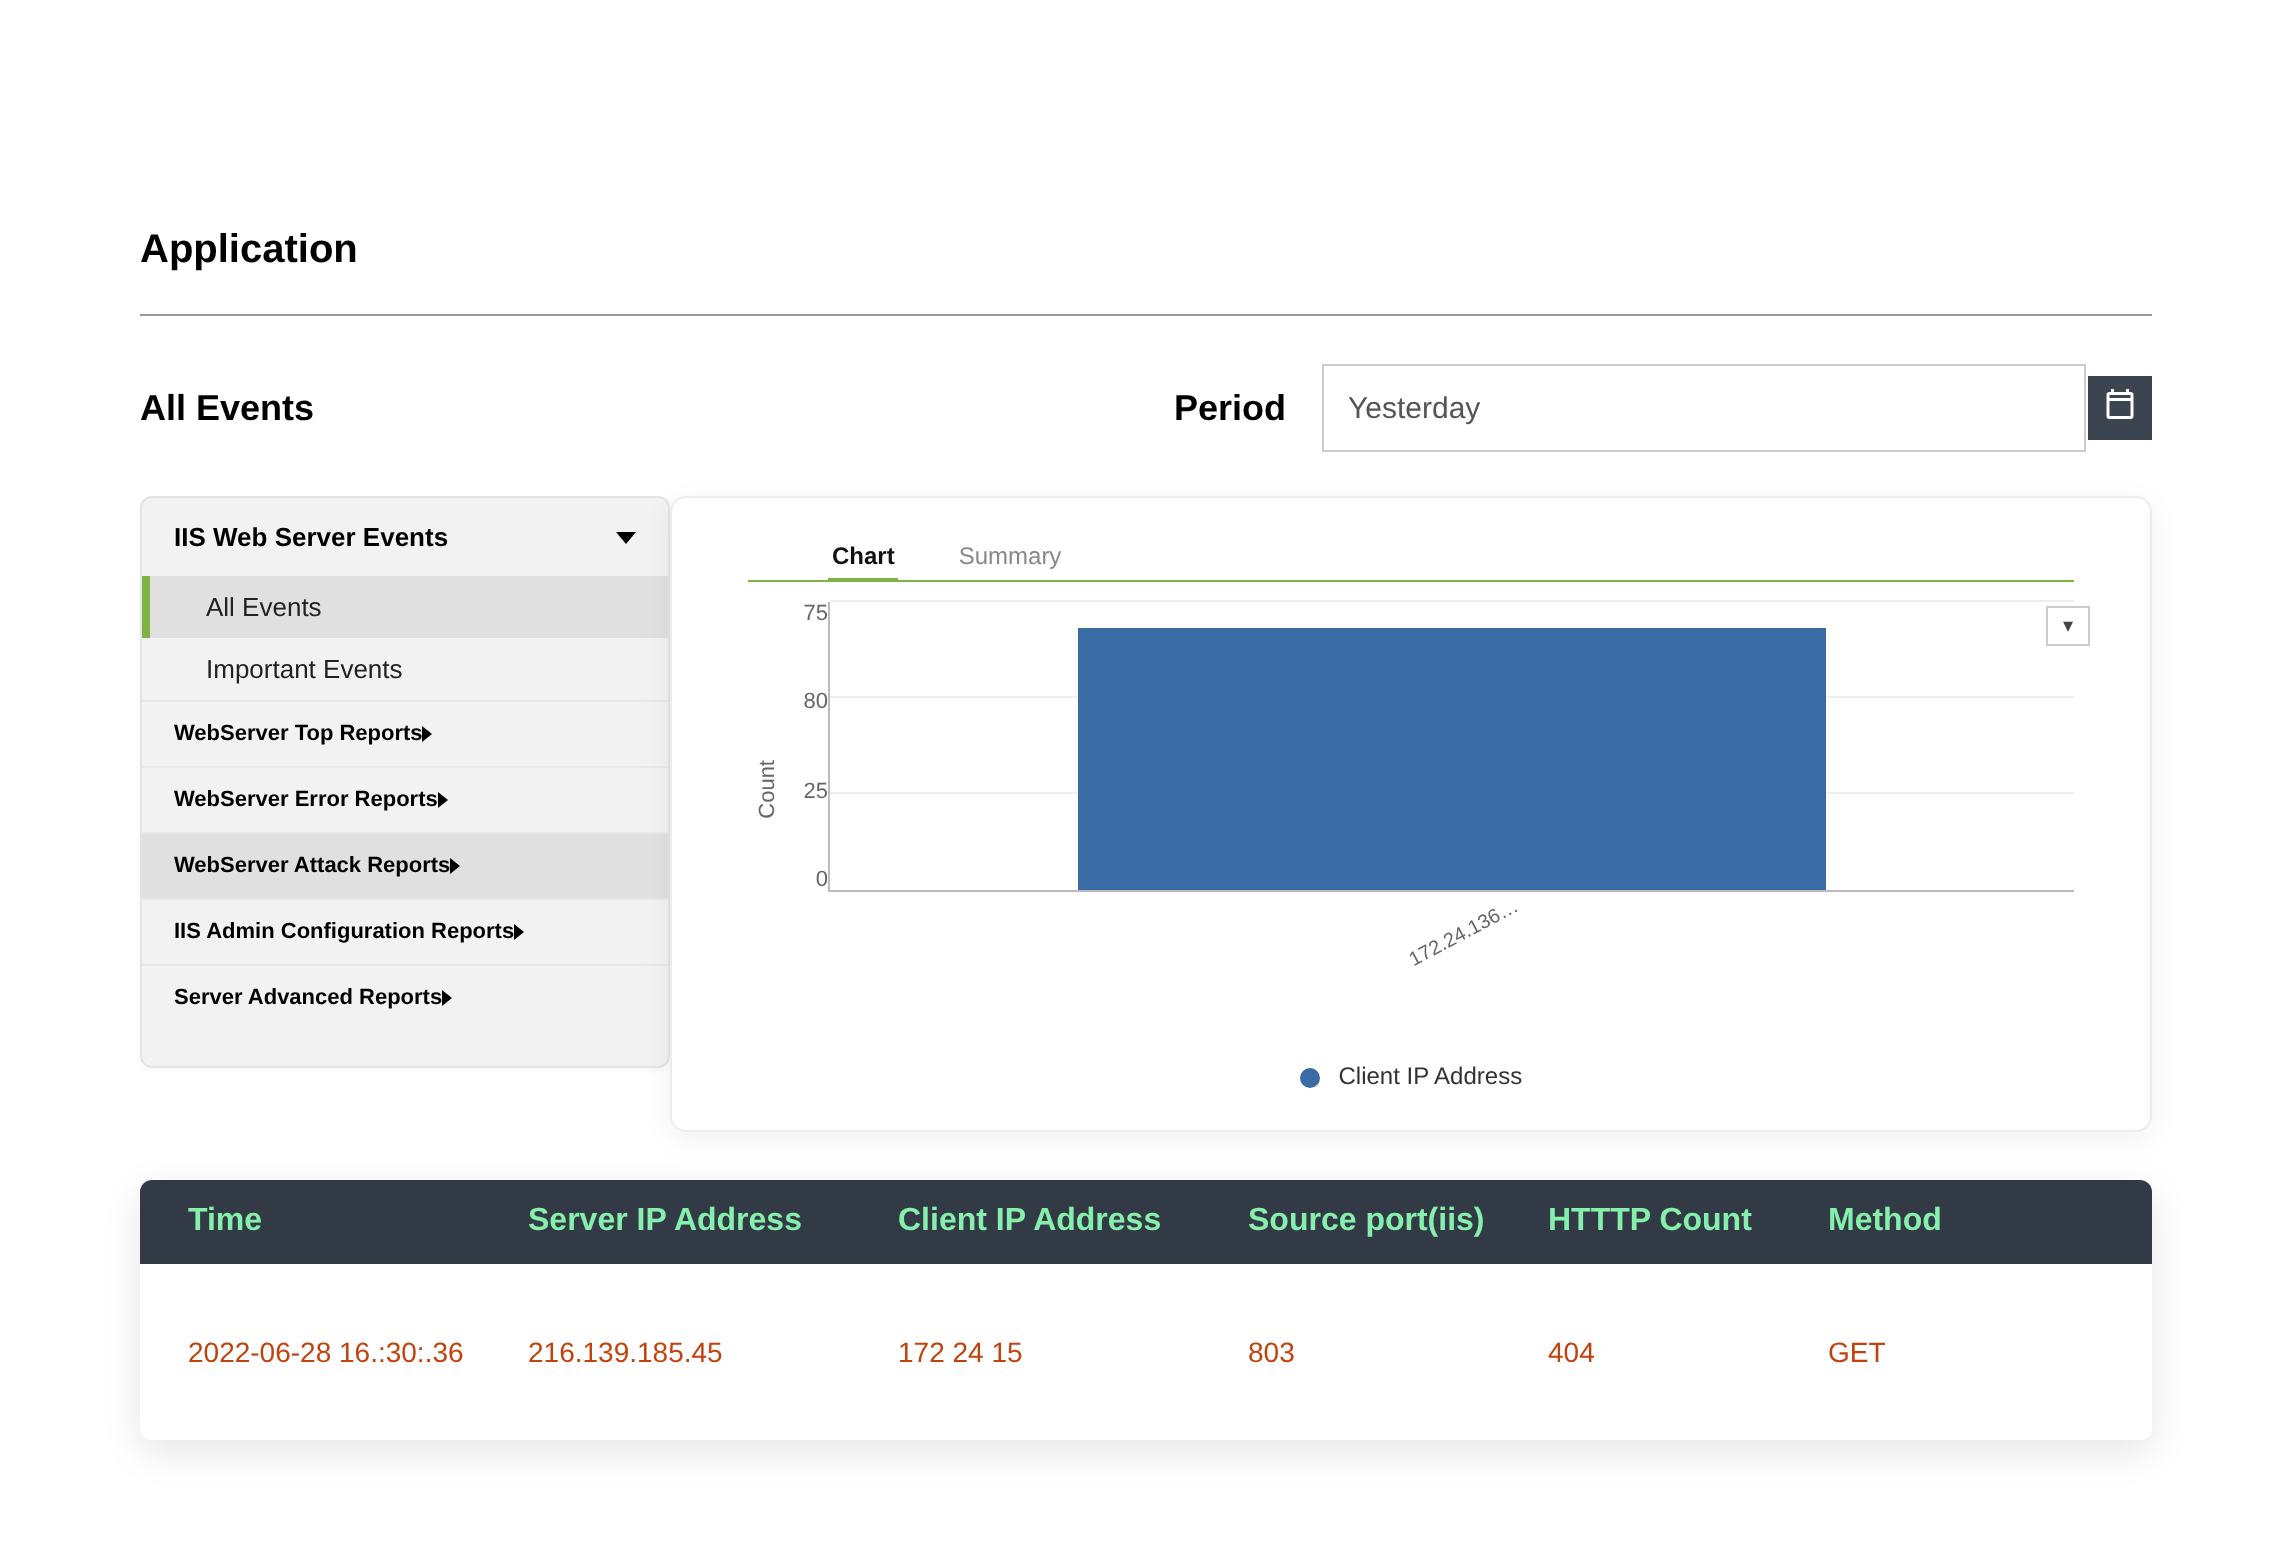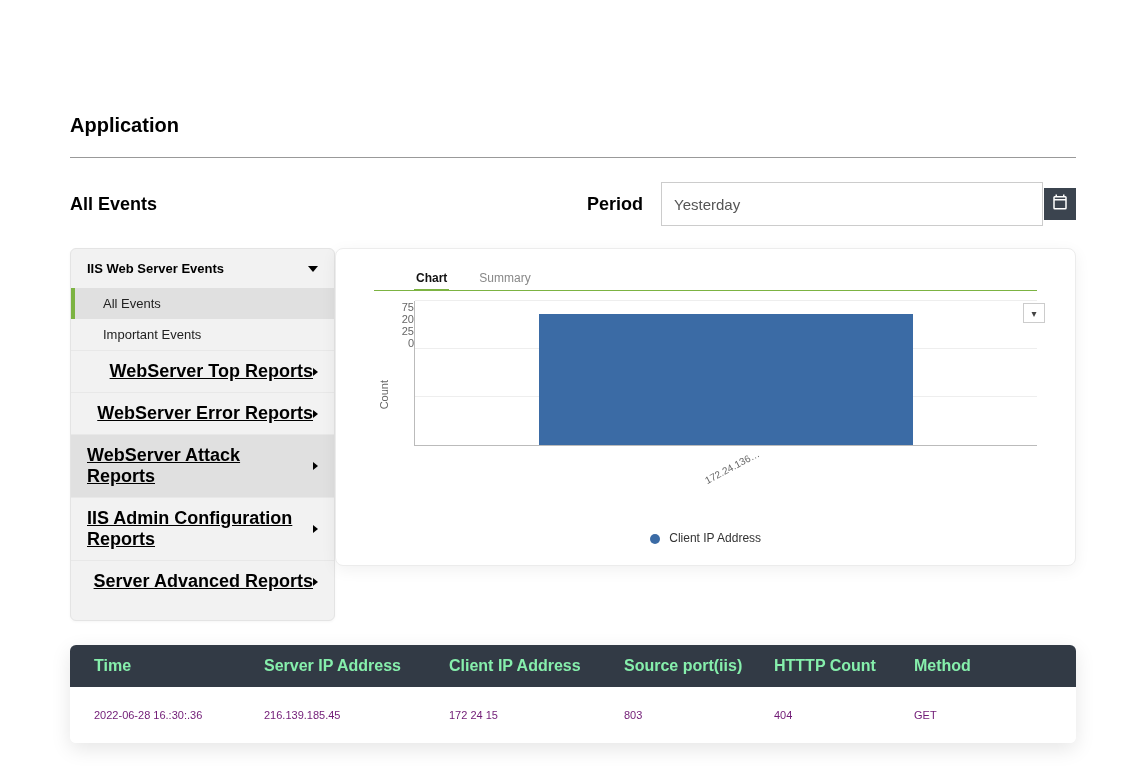--- a/index.html
+++ b/index.html
@@ -85,28 +85,27 @@
     cursor: pointer;
     color: #222;
   }
   .sidebar-sub.active {
     background: #e0e0e0;
     border-left: 4px solid #7cb342;
     padding-left: 28px;
   }
   .sidebar-item {
     display: flex;
-    justify-content: flex-end;
+    justify-content: flex-start;
     align-items: center;
     padding: 10px 16px;
-    font-size: 18px;
+    font-size: 11px;
     font-weight: 700;
     cursor: pointer;
     border-top: 1px solid #e8e8e8;
-    text-decoration: underline;
   }
   .sidebar-item.highlight { background: #e0e0e0; }
   .caret-down { width:0; height:0; border-left:5px solid transparent; border-right:5px solid transparent; border-top:6px solid #000; }
   .caret-right { width:0; height:0; border-top:4px solid transparent; border-bottom:4px solid transparent; border-left:5px solid #000; }
 
   .chart-card {
     flex: 1;
     background: #fff;
     border: 1px solid #ececec;
     border-radius: 8px;
@@ -136,21 +135,21 @@
     color: #666;
     text-align: center;
     align-self: center;
     padding-right: 4px;
   }
   .y-ticks {
     width: 24px;
     position: relative;
     display: flex;
     flex-direction: column;
-    justify-content: flex-start;
+    justify-content: space-between;
     align-items: flex-end;
     font-size: 11px;
     color: #666;
     height: 145px;
     margin-top: 6px;
   }
   .plot {
     flex: 1;
     position: relative;
     height: 145px;
@@ -203,23 +202,23 @@
   .table-head {
     background: #323a45;
     color: #86efac;
     display: flex;
     padding: 12px 24px;
     font-size: 16px;
     font-weight: 700;
   }
   .table-row {
     display: flex;
-    padding: 22px 24px;
-    font-size: 11px;
-    color: #701a75;
+    padding: 36px 24px;
+    font-size: 14px;
+    color: #c2410c;
     background: #fff;
   }
   .col-time { width: 170px; }
   .col-sip  { width: 185px; }
   .col-cip  { width: 175px; }
   .col-port { width: 150px; }
   .col-stat { width: 140px; }
   .col-meth { flex:1; }
 </style>
 </head>
@@ -278,21 +277,21 @@
     </div>
 
     <div class="chart-menu">
       <span>▾</span>
     </div>
 
     <div class="chart-body">
       <div class="y-axis-label">Count</div>
       <div class="y-ticks">
         <span>75</span>
-        <span>20</span>
+        <span>80</span>
         <span>25</span>
         <span>0</span>
       </div>
       <div class="plot" id="plot">
 
         <div class="x-tick">172.24.136…</div>
       <div class="grid-line" style="bottom: 33.3333%;"></div>
           <div class="grid-line" style="bottom: 66.6667%;"></div>
           <div class="grid-line" style="bottom: 100%;"></div>
           <div class="bar" style="bottom: 0px; height: 90.6667%;"></div>

